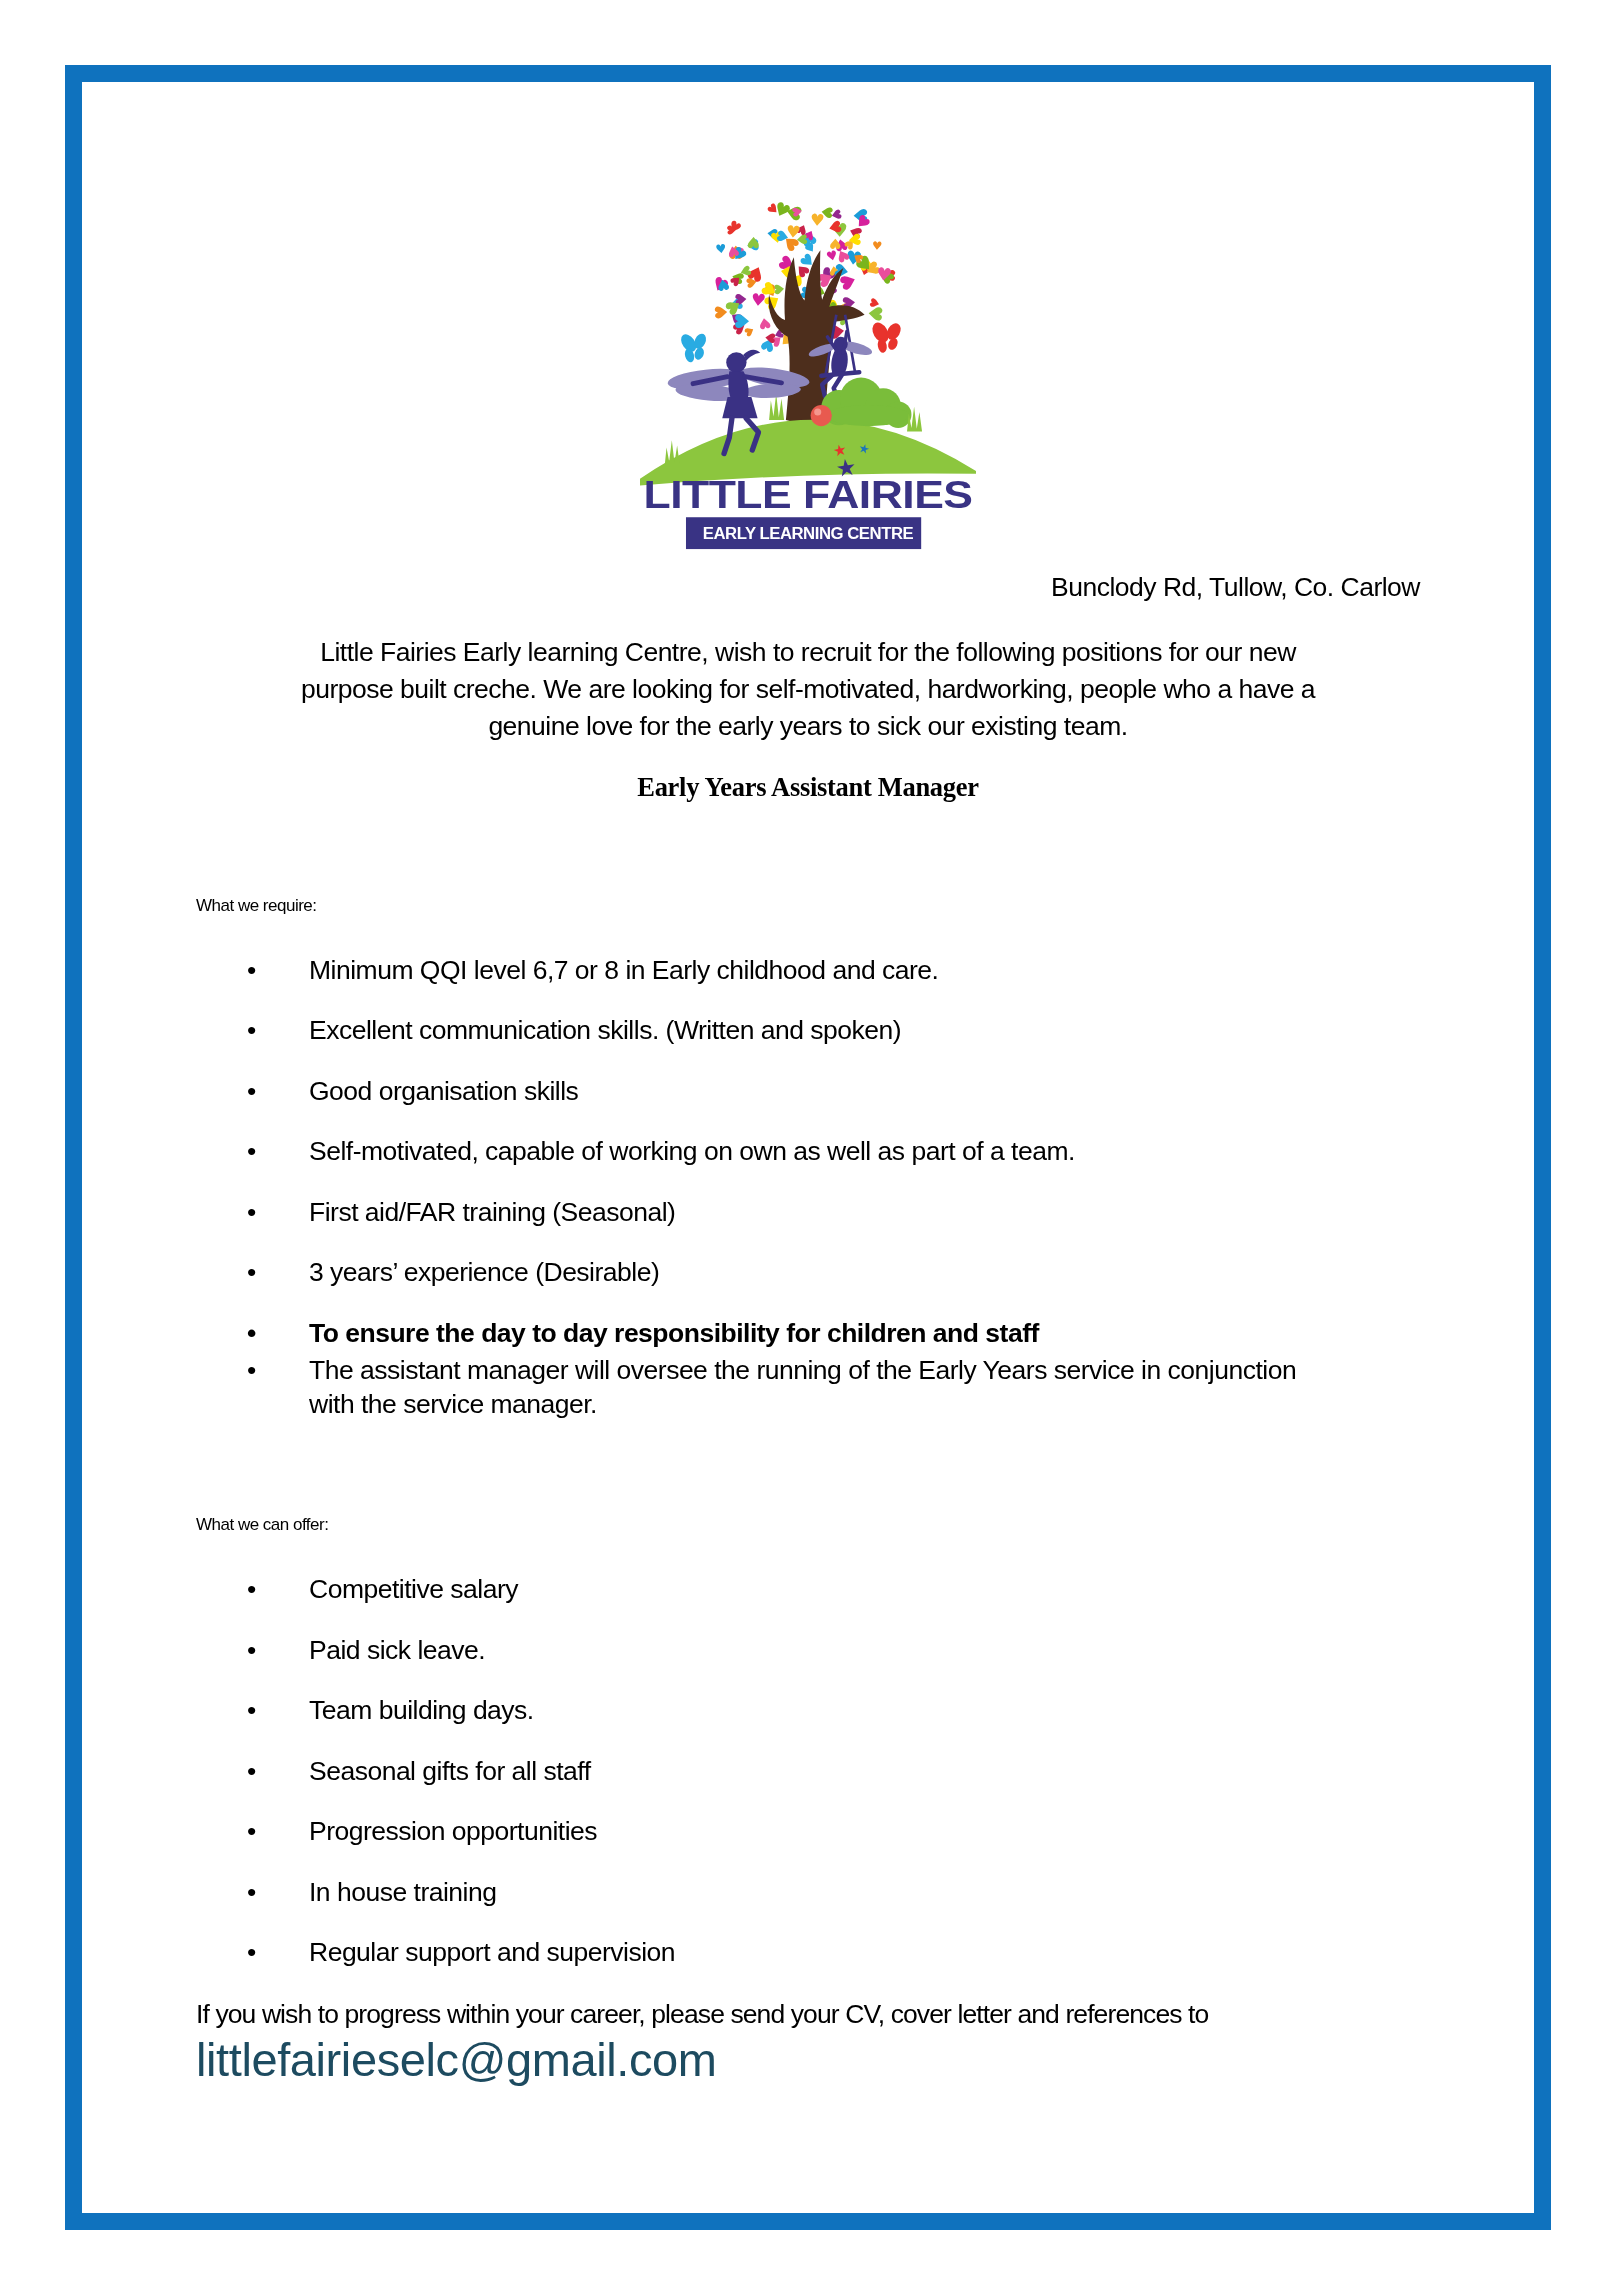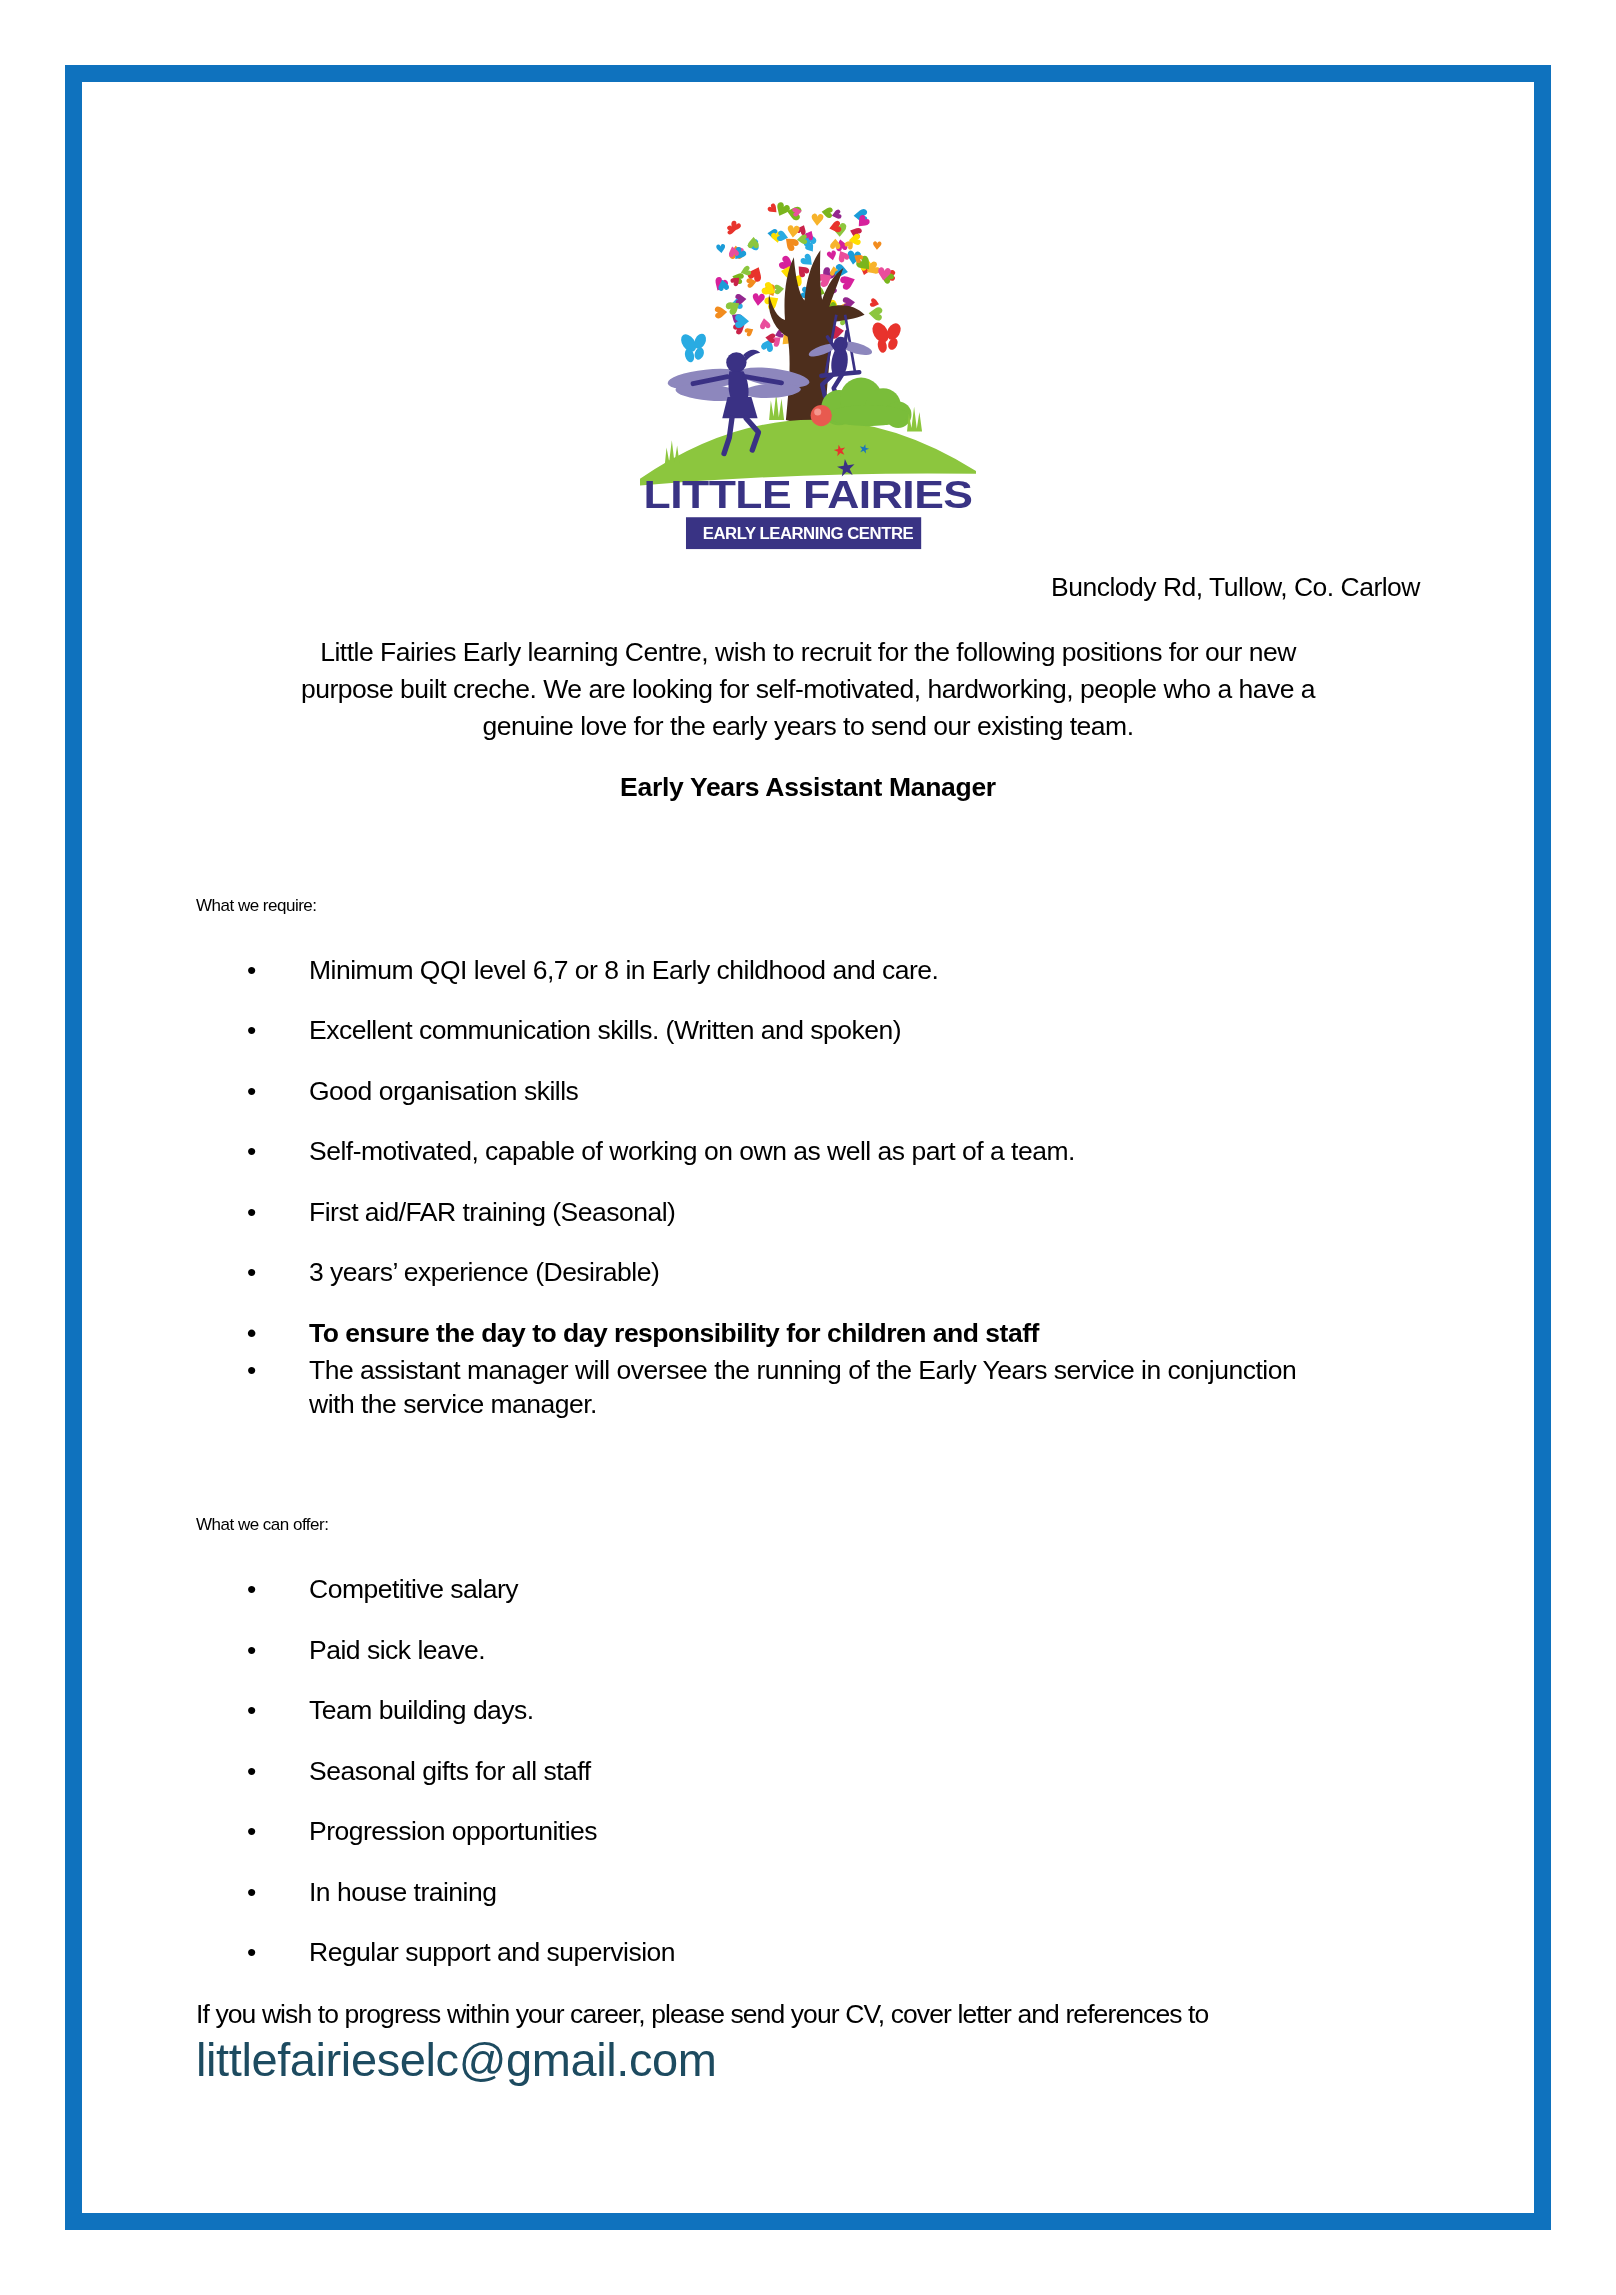--- a/index.html
+++ b/index.html
@@ -15,21 +15,21 @@
   }
   .content {
     position:absolute; left:196px; top:84px; width:1224px;
     font-size:26.5px; letter-spacing:-0.5px; line-height:34px;
   }
   .logo-wrap { margin-top:113px; text-align:center; line-height:0; }
   .logo-wrap svg { display:inline-block; }
   .address { margin-top:17.7px; text-align:right; line-height:37px; }
   .intro { margin-top:28px; text-align:center; line-height:37px; }
   .intro span { white-space:nowrap; display:block; }
-  .job-title { margin-top:25px; text-align:center; font-weight:bold; line-height:34px; letter-spacing:-0.3px; }
+  .job-title { margin-top:25px; text-align:center; font-weight:bold; line-height:34px; letter-spacing:-0.3px;font-family:Liberation Serif, serif; }
   .sec-heading { font-weight:normal; font-size:17px; line-height:34px; }
   .h-require { margin-top:85px; }
   .h-offer { margin-top:87px; }
   ul.doc-list { list-style:none; margin-top:30px; }
   ul.doc-list li { position:relative; padding-left:113px; margin-bottom:26.5px; line-height:34px; }
   ul.doc-list li:last-child { margin-bottom:0; }
   ul.doc-list li::before {
     content:"\2022"; position:absolute; left:51px; top:0;
     font-size:26.5px; line-height:34px; color:#000;
   }
@@ -232,21 +232,21 @@
         <rect x="52" y="362" width="266" height="36" style="fill:var(--banner_bg)"></rect>
         <text class="wordmark" x="190" y="387" text-anchor="middle" font-size="18" font-weight="bold" style="fill:var(--banner_text)" textLength="238" lengthAdjust="spacingAndGlyphs">EARLY LEARNING CENTRE</text>
       </svg>
     </div>
 
     <p class="address">Bunclody Rd, Tullow, Co. Carlow</p>
 
     <p class="intro">
       <span>Little Fairies Early learning Centre, wish to recruit for the following positions for our new</span>
       <span>purpose built creche. We are looking for self-motivated, hardworking, people who a have a</span>
-      <span>genuine love for the early years to send our existing team.</span>
+      <span>genuine love for the early years to sick our existing team.</span>
     </p>
 
     <p class="job-title">Early Years Assistant Manager</p>
 
     <h2 class="sec-heading h-require">What we require:</h2>
 
     <ul class="doc-list require-list">
       <li><span class="li-line">Minimum QQI level 6,7 or 8 in Early childhood and care.</span></li>
       <li><span class="li-line">Excellent communication skills. (Written and spoken)</span></li>
       <li><span class="li-line">Good organisation skills</span></li>

